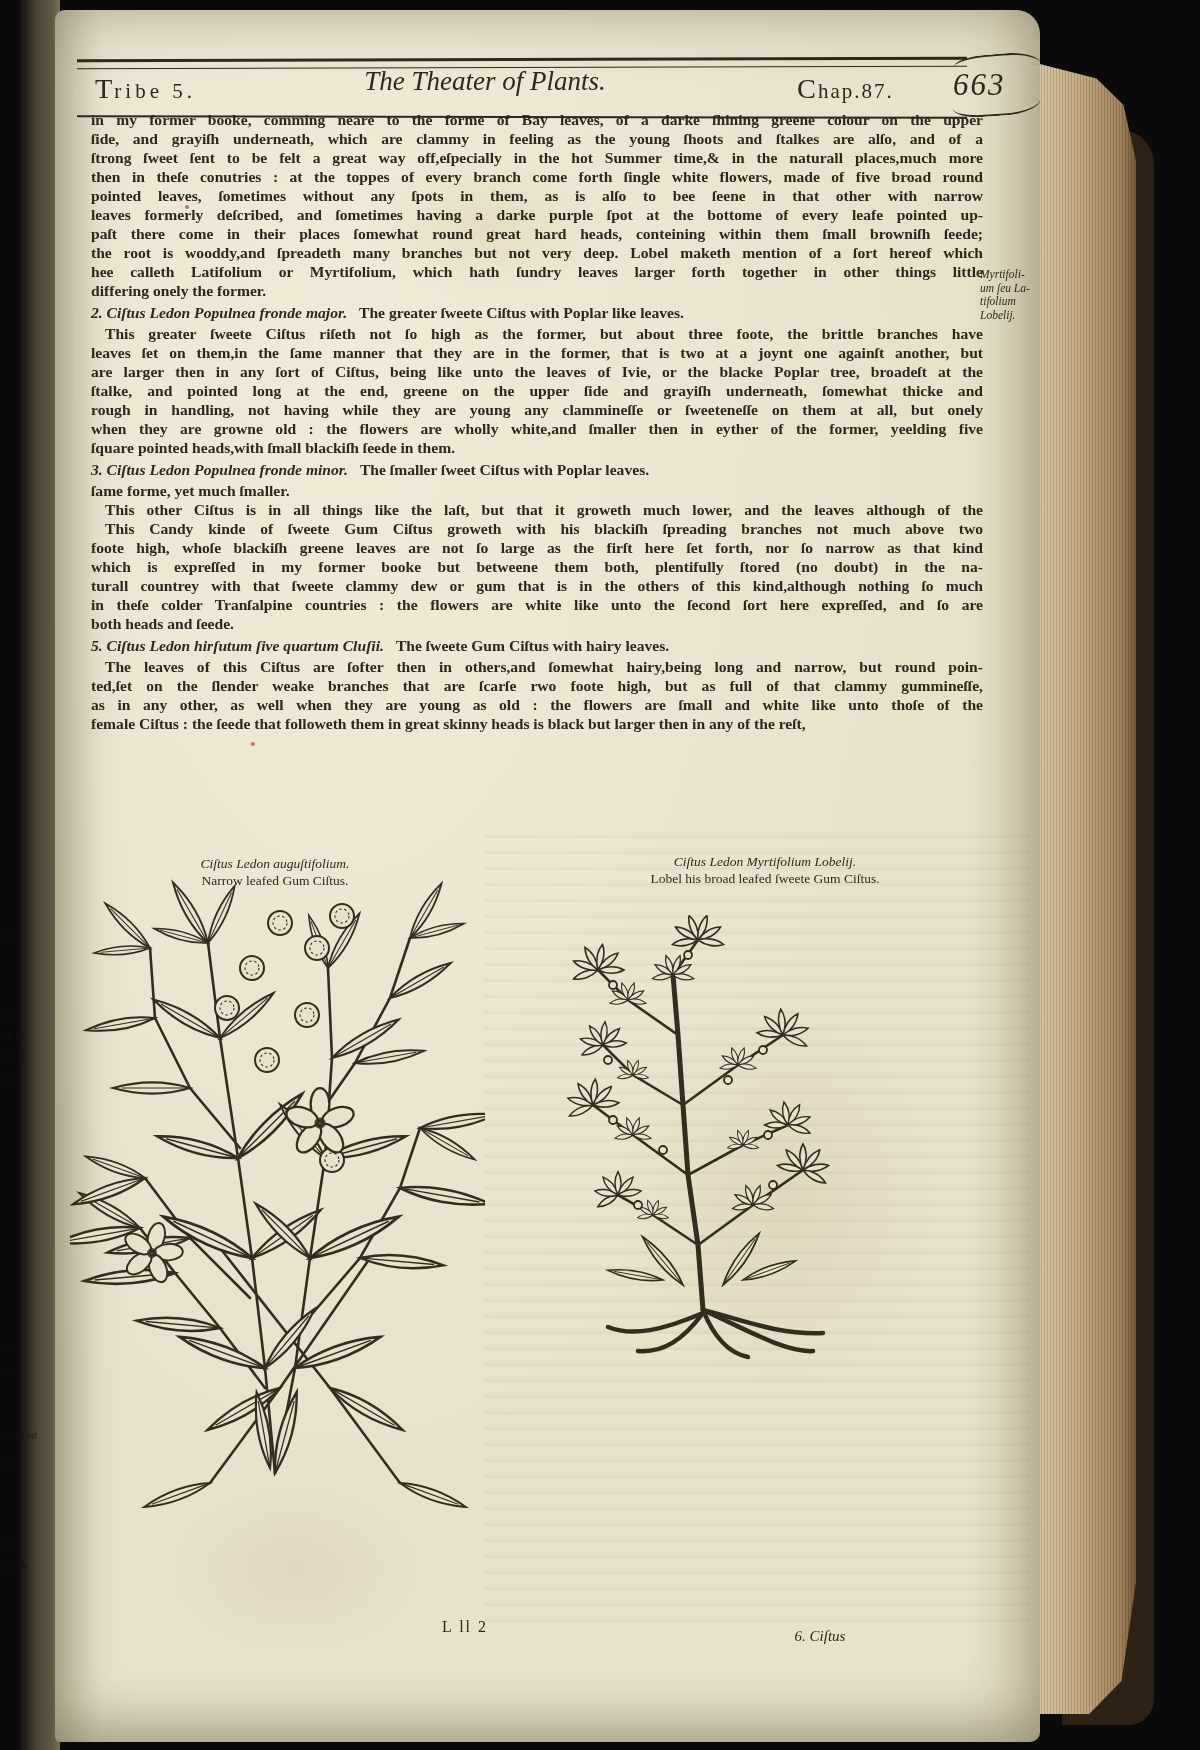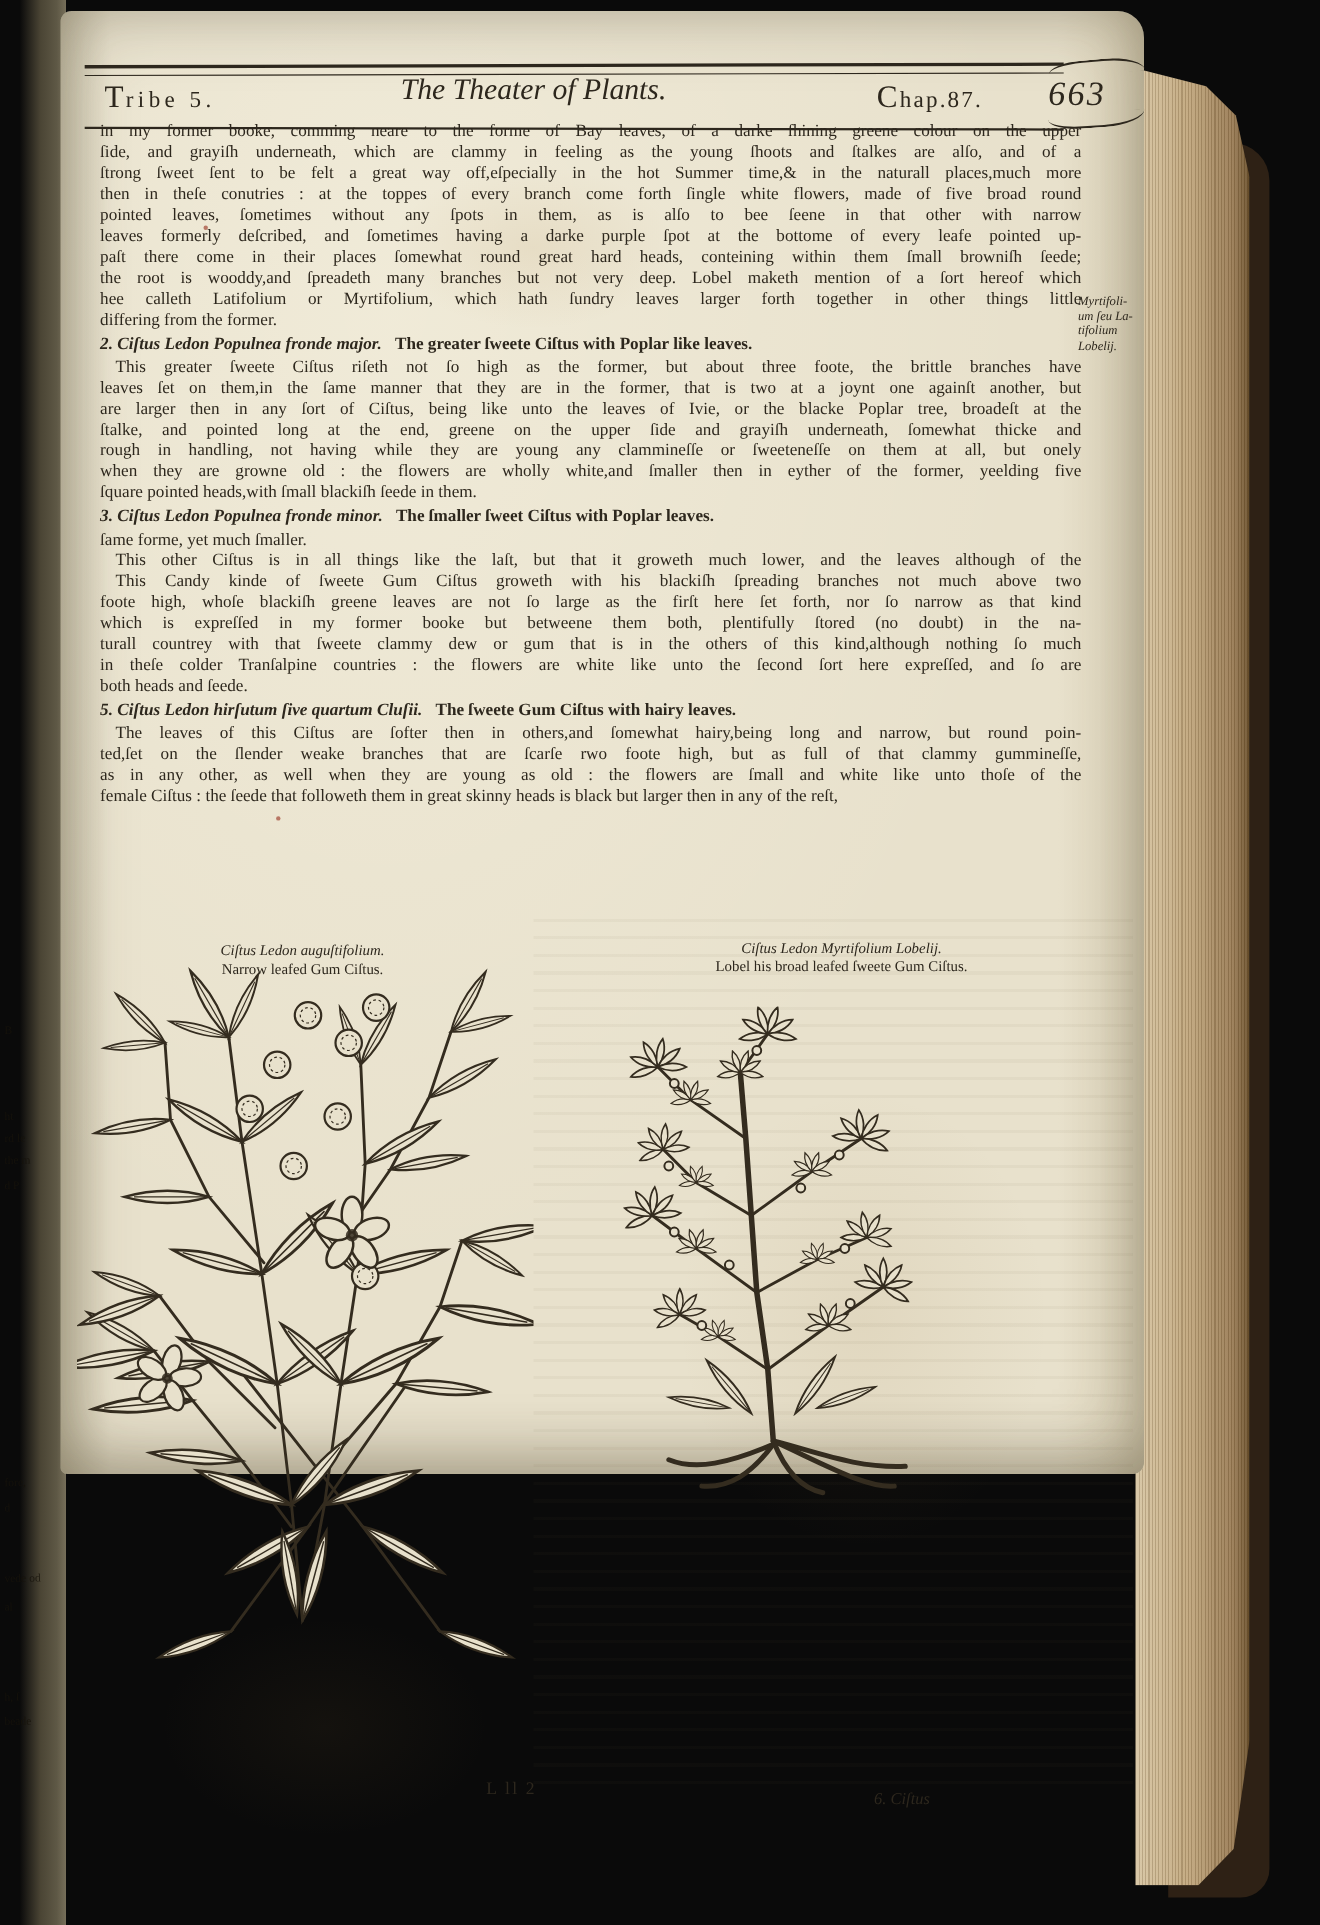--- a/index.html
+++ b/index.html
@@ -14,21 +14,21 @@
   
   .cover-edge{position:absolute;left:1062px;top:130px;width:92px;height:1595px;background:#2e2115;
     border-radius:0 34px 26px 0;}
   .fore-edge{position:absolute;left:1032px;top:62px;width:104px;height:1652px;
     background:linear-gradient(90deg,#d8c6a4 0,#c2a87e 45%,#9a7c55 85%,#6d532f 100%);
     border-radius:0 30px 16px 0;
     clip-path:polygon(0 0,62% 1%,88% 2.6%,100% 6%,100% 92%,86% 98%,55% 100%,0 100%);}
   .fore-edge:after{content:"";position:absolute;inset:0;
     background:repeating-linear-gradient(90deg,rgba(60,40,15,.18) 0 1px,rgba(255,255,255,.06) 1px 3px);}
   
-  .paper{position:absolute;left:55px;top:10px;width:985px;height:1330px;
+  .paper{position:absolute;left:55px;top:10px;width:985px;height:1732px;
     background:
       radial-gradient(ellipse at 30% 20%, rgba(255,252,238,.35), rgba(0,0,0,0) 60%),
       linear-gradient(90deg,#cfc8b0 0,#e8e1cc 45px,#e8e1cc 92%,#ddd4ba 100%),
       #e8e1cc;
     border-radius:10px 24px 10px 6px;
     box-shadow:inset 0 0 70px rgba(70,58,32,.33), inset 0 -18px 45px rgba(70,58,32,.22);}
   .stain{position:absolute;border-radius:50%;pointer-events:none;}
   .s1{left:300px;top:140px;width:260px;height:150px;background:radial-gradient(rgba(165,120,55,.10),rgba(0,0,0,0) 70%);}
   .s2{left:560px;top:980px;width:340px;height:420px;background:radial-gradient(rgba(150,115,60,.09),rgba(0,0,0,0) 70%);}
   .s3{left:90px;top:1460px;width:300px;height:200px;background:radial-gradient(rgba(140,110,60,.08),rgba(0,0,0,0) 70%);}
@@ -46,21 +46,21 @@
     font-style:italic;font-size:27px;}
   .hdr-chap{position:absolute;left:742px;top:63px;font-size:21px;letter-spacing:2px;}
   .pagenum-wrap{position:absolute;left:898px;top:44px;width:88px;text-align:left;}
   .pagenum-arc-top{display:block;height:12px;border-top:2.4px solid #2d271d;
     border-radius:50% 60% 0 0/100% 140% 0 0;transform:rotate(-5deg);}
   .pagenum{display:block;font-size:31px;font-style:italic;letter-spacing:2px;line-height:34px;}
   .pagenum-arc-bot{display:block;height:12px;border-bottom:2.4px solid #2d271d;
     border-radius:0 0 60% 50%/0 0 140% 100%;transform:rotate(-4deg);}
   
   .body-block{position:absolute;left:36px;top:100px;width:892px;font-size:15.6px;line-height:19px;}
-  .bline{text-align:justify;text-align-last:justify;white-space:normal;}
+  .bline{text-align:justify;text-align-last:justify;white-space:normal;font-weight:bold;}
   .bline.last{text-align-last:left;}
   .bline.indent{text-indent:14px;}
   .heading{text-align:left;padding:3px 0 2px 0;font-weight:bold;}
   .h-num,.h-latin{font-style:italic;}
   .h-eng{font-style:normal;margin-left:12px;}
   
   .margin-note{position:absolute;left:925px;top:258px;width:64px;font-size:11.5px;line-height:13.5px;
     font-style:italic;}
   
   .caption{position:absolute;text-align:center;font-size:13.5px;line-height:17px;}
@@ -115,21 +115,21 @@
     <div class="body-block">
         <div class="bline">in my former booke, comming neare to the forme of Bay leaves, of a darke ſhining greene colour on the upper</div>
         <div class="bline">ſide, and grayiſh underneath, which are clammy in feeling as the young ſhoots and ſtalkes are alſo, and of a</div>
         <div class="bline">ſtrong ſweet ſent to be felt a great way off,eſpecially in the hot Summer time,&amp; in the naturall places,much more</div>
         <div class="bline">then in theſe conutries : at the toppes of every branch come forth ſingle white flowers, made of five broad round</div>
         <div class="bline">pointed leaves, ſometimes without any ſpots in them, as is alſo to bee ſeene in that other with narrow</div>
         <div class="bline">leaves formerly deſcribed, and ſometimes having a darke purple ſpot at the bottome of every leafe pointed up-</div>
         <div class="bline">paſt there come in their places ſomewhat round great hard heads, conteining within them ſmall browniſh ſeede;</div>
         <div class="bline">the root is wooddy,and ſpreadeth many branches but not very deep. Lobel maketh mention of a ſort hereof which</div>
         <div class="bline">hee calleth Latifolium or Myrtifolium, which hath ſundry leaves larger forth together in other things little</div>
-        <div class="bline last">differing from the former.</div>
+        <div class="bline last">differing onely the former.</div>
         <div class="heading"><span class="h-num">2.</span> <span class="h-latin">Ciſtus Ledon Populnea fronde major.</span><span class="h-eng">The greater ſweete Ciſtus with Poplar like leaves.</span></div>
         <div class="bline indent">This greater ſweete Ciſtus riſeth not ſo high as the former, but about three foote, the brittle branches have</div>
         <div class="bline">leaves ſet on them,in the ſame manner that they are in the former, that is two at a joynt one againſt another, but</div>
         <div class="bline">are larger then in any ſort of Ciſtus, being like unto the leaves of Ivie, or the blacke Poplar tree, broadeſt at the</div>
         <div class="bline">ſtalke, and pointed long at the end, greene on the upper ſide and grayiſh underneath, ſomewhat thicke and</div>
         <div class="bline">rough in handling, not having while they are young any clammineſſe or ſweeteneſſe on them at all, but onely</div>
         <div class="bline">when they are growne old : the flowers are wholly white,and ſmaller then in eyther of the former, yeelding five</div>
         <div class="bline last">ſquare pointed heads,with ſmall blackiſh ſeede in them.</div>
         <div class="heading"><span class="h-num">3.</span> <span class="h-latin">Ciſtus Ledon Populnea fronde minor.</span><span class="h-eng">The ſmaller ſweet Ciſtus with Poplar leaves.</span></div>
         <div class="bline last">ſame forme, yet much ſmaller.</div>

